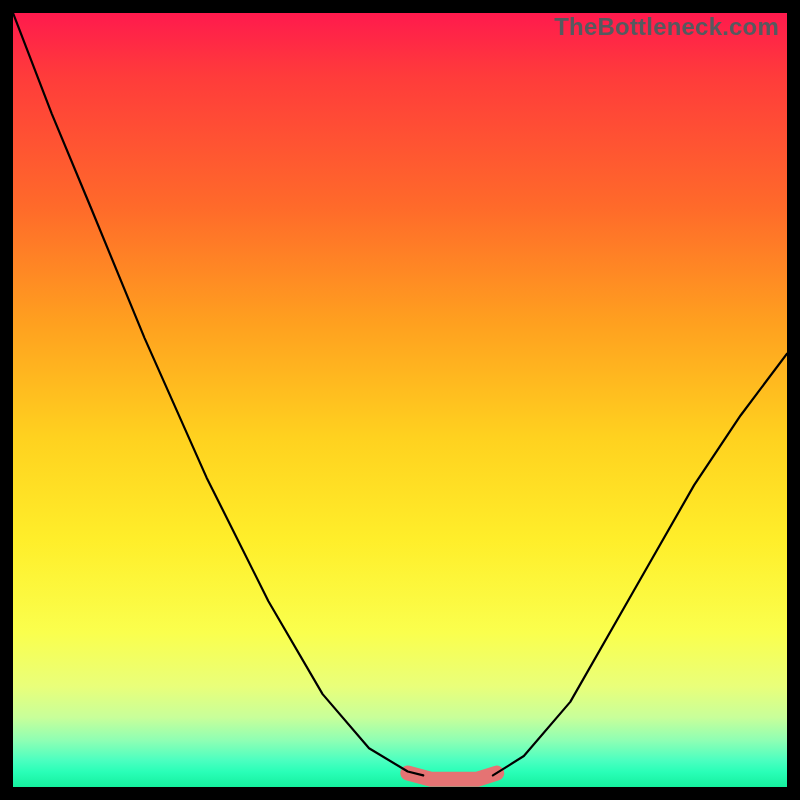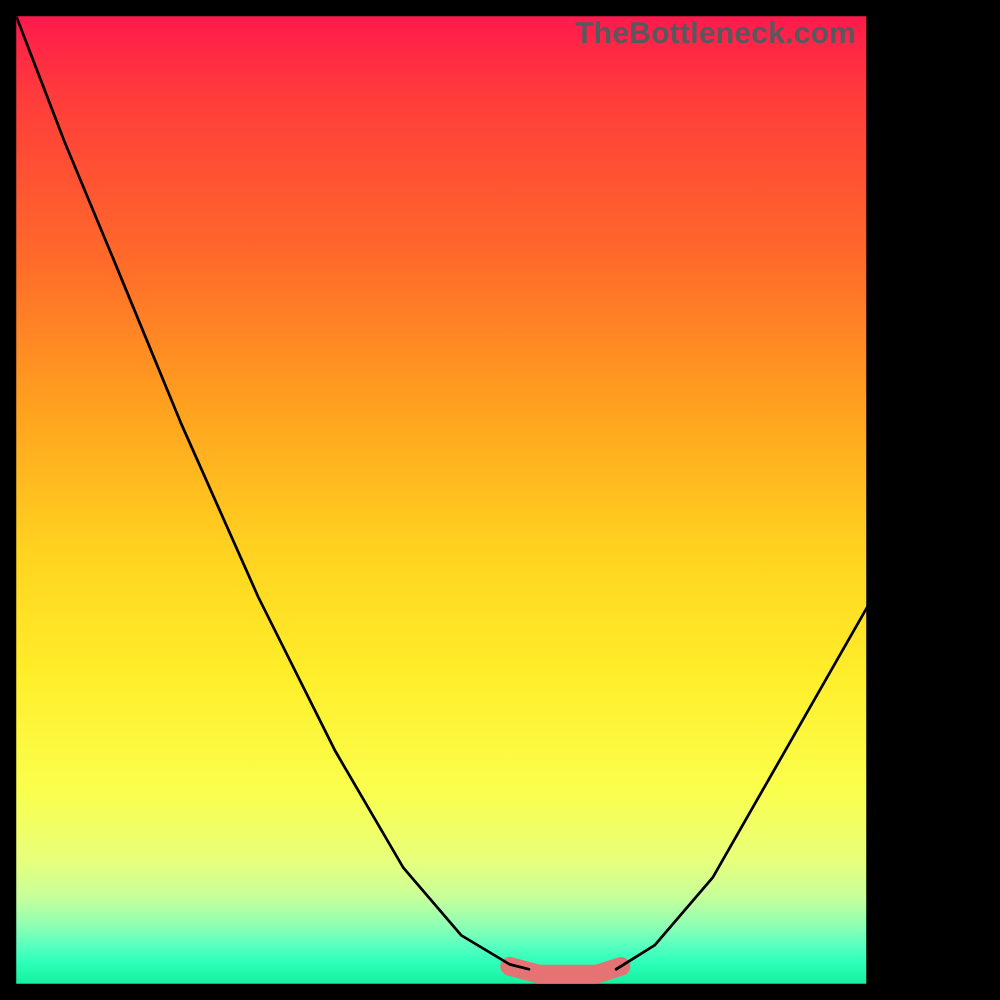--- a/index.html
+++ b/index.html
@@ -8,21 +8,21 @@
     width: 800px;
     height: 800px;
     background: #000;
     overflow: hidden;
     font-family: Arial, Helvetica, sans-serif;
   }
   .frame {
     position: absolute;
     top: 13px;
     left: 13px;
-    width: 680px;
+    width: 774px;
     height: 774px;
     background: linear-gradient(to bottom,
       #ff1a4d 0%,
       #ff3b3b 8%,
       #ff6a2a 25%,
       #ffa01f 40%,
       #ffd21f 55%,
       #ffee2a 68%,
       #faff4d 80%,
       #e9ff7a 87%,

